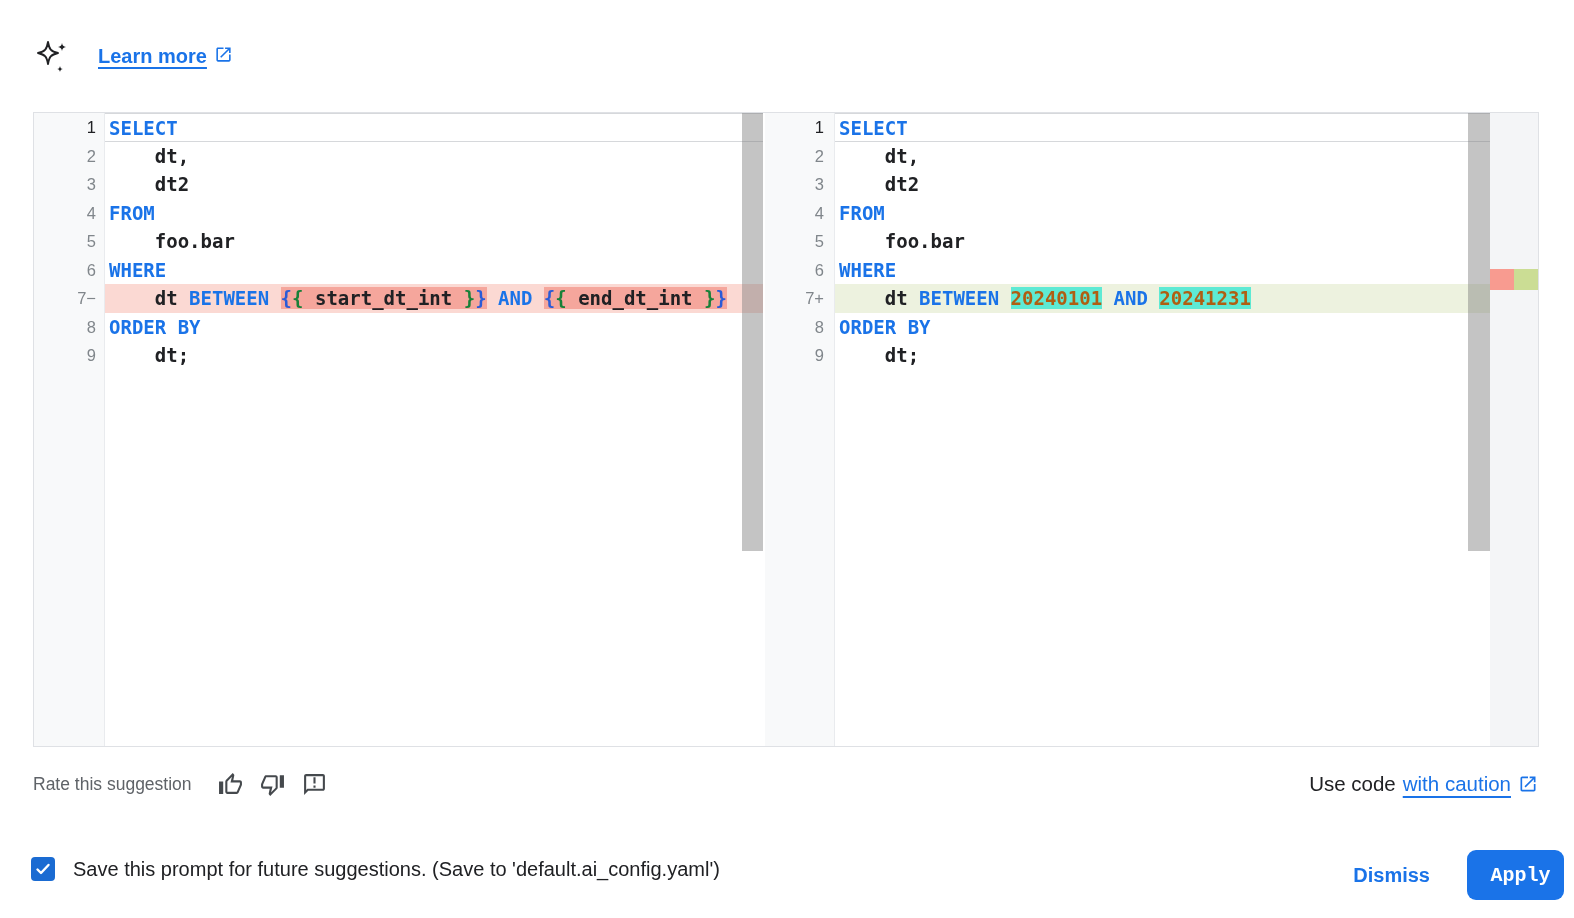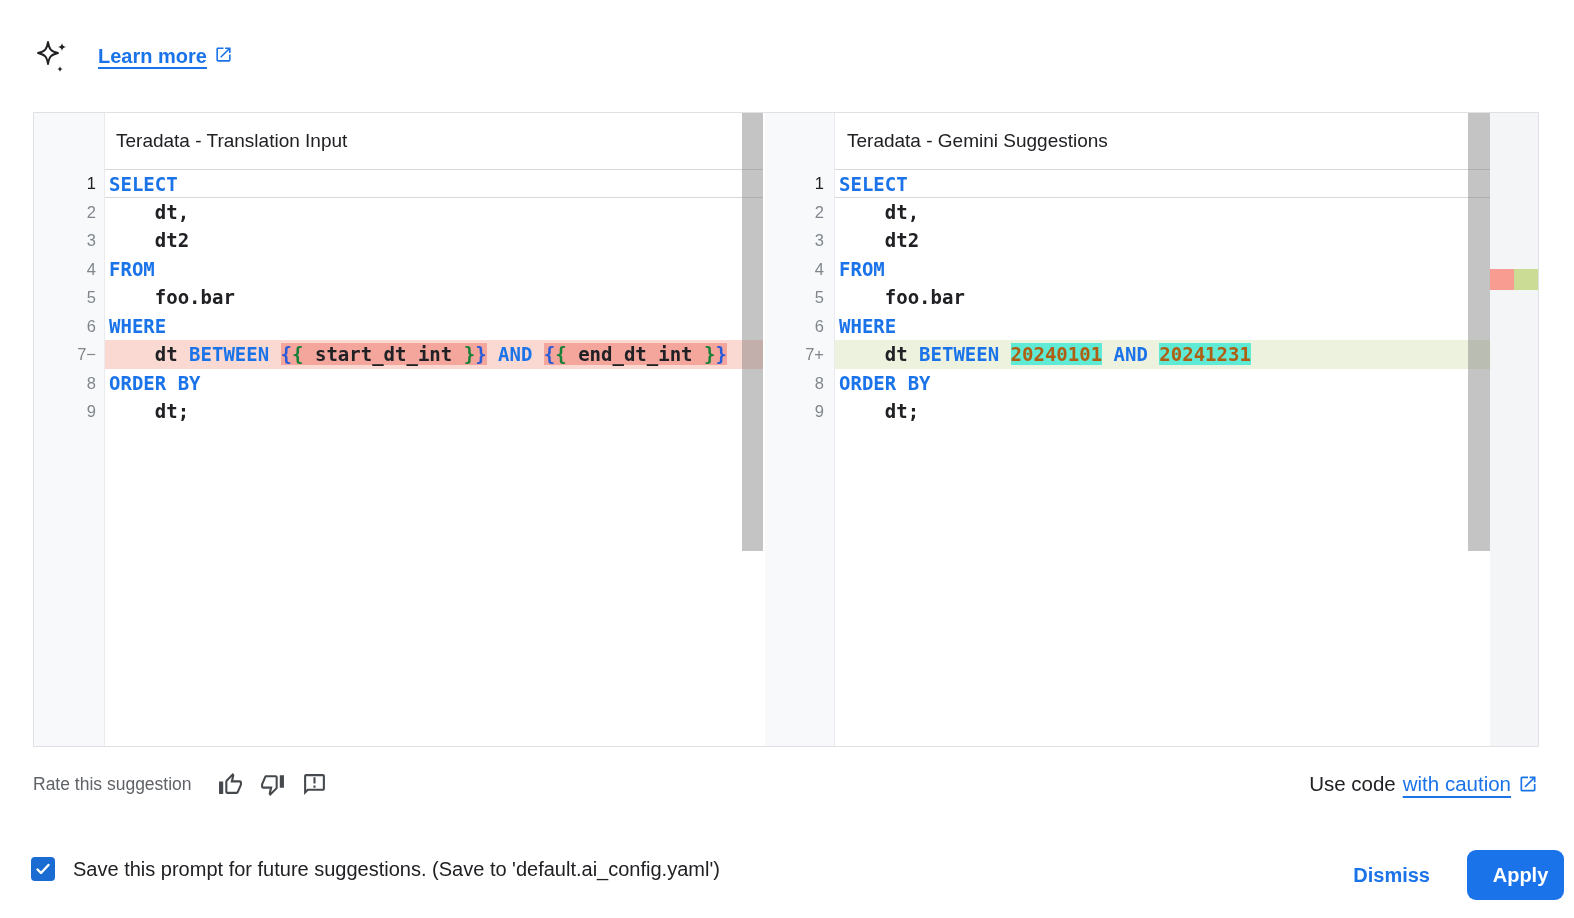--- a/index.html
+++ b/index.html
@@ -82,21 +82,21 @@
   .save-row { position:absolute; left:31px; top:857px; display:flex; align-items:center; }
   .checkbox { width:24px; height:24px; border-radius:4px; background:#1a6bd2; flex:none;
     display:flex; align-items:center; justify-content:center; cursor:pointer; }
   .checkbox svg { width:16px; height:16px; }
   .save-label { margin-left:18px; font-size:20px; color:#202124; }
 
   .actions { position:absolute; top:850px; right:10px; height:50px; display:flex; align-items:center; gap:33px; }
   .dismiss-btn { border:none; background:none; color:#1a73e8; font-size:20px; font-weight:bold;
     font-family:"Liberation Sans", sans-serif; cursor:pointer; padding:0 4px; }
   .apply-btn { width:97px; height:50px; border:none; border-radius:9px; background:#1a73e8;
-    color:#ffffff; font-size:20px; font-weight:bold; font-family:Liberation Sans, sans-serif; cursor:pointer;padding-left:16px; }
+    color:#ffffff; font-size:20px; font-weight:bold; font-family:Liberation Mono, monospace; cursor:pointer;padding-left:16px; }
 </style>
 </head>
 <body>
 
 <div class="app-header">
   <svg class="sparkle" viewBox="0 0 34 40">
     <path d="M12 6 C13.2 13.2 14.8 15.3 22 17 C14.8 18.7 13.2 20.8 12 28 C10.8 20.8 9.2 18.7 2 17 C9.2 15.3 10.8 13.2 12 6 Z" fill="none" stroke="#202124" stroke-width="1.9" stroke-linejoin="round"></path>
     <path d="M26 7 C26.5 9.6 27.4 10.5 30 11 C27.4 11.5 26.5 12.4 26 15 C25.5 12.4 24.6 11.5 22 11 C24.6 10.5 25.5 9.6 26 7 Z" fill="#202124"></path>
     <path d="M24 30 C24.4 32 25.1 32.7 27 33 C25.1 33.4 24.4 34.1 24 36 C23.6 34.1 22.9 33.4 21 33 C22.9 32.7 23.6 32 24 30 Z" fill="#202124"></path>
   </svg>
@@ -105,23 +105,20 @@
     <svg class="ext-icon" viewBox="0 0 24 24" fill="#1a73e8">
       <path d="M19 19H5V5h7V3H5c-1.11 0-2 .9-2 2v14c0 1.1.89 2 2 2h14c1.1 0 2-.9 2-2v-7h-2v7zM14 3v2h3.59l-9.83 9.83 1.41 1.41L19 6.41V10h2V3h-7z"></path>
     </svg>
   </span>
 </div>
 
 <div class="diff-container">
 
   <div class="panel left">
     <div class="gutter-bg"></div>
-    <div class="panel-header">
-      <span>Teradata - Translation Input</span>
-    </div>
     <div class="code-lines">
         <div class="row active">
           <span class="gutter-cell">1</span>
           <span class="code-cell"><span class="tk-kw">SELECT</span></span>
         </div>
         <div class="row">
           <span class="gutter-cell">2</span>
           <span class="code-cell"><span class="tk-id">    dt,</span></span>
         </div>
         <div class="row">
@@ -153,23 +150,20 @@
           <span class="code-cell"><span class="tk-id">    dt;</span></span>
         </div>
       </div>
     <div class="scrollbar">
       <div class="scroll-thumb"></div>
     </div>
   </div>
 
   <div class="panel right">
     <div class="gutter-bg"></div>
-    <div class="panel-header">
-      <span>Teradata - Gemini Suggestions</span>
-    </div>
     <div class="code-lines">
         <div class="row active">
           <span class="gutter-cell">1</span>
           <span class="code-cell"><span class="tk-kw">SELECT</span></span>
         </div>
         <div class="row">
           <span class="gutter-cell">2</span>
           <span class="code-cell"><span class="tk-id">    dt,</span></span>
         </div>
         <div class="row">

